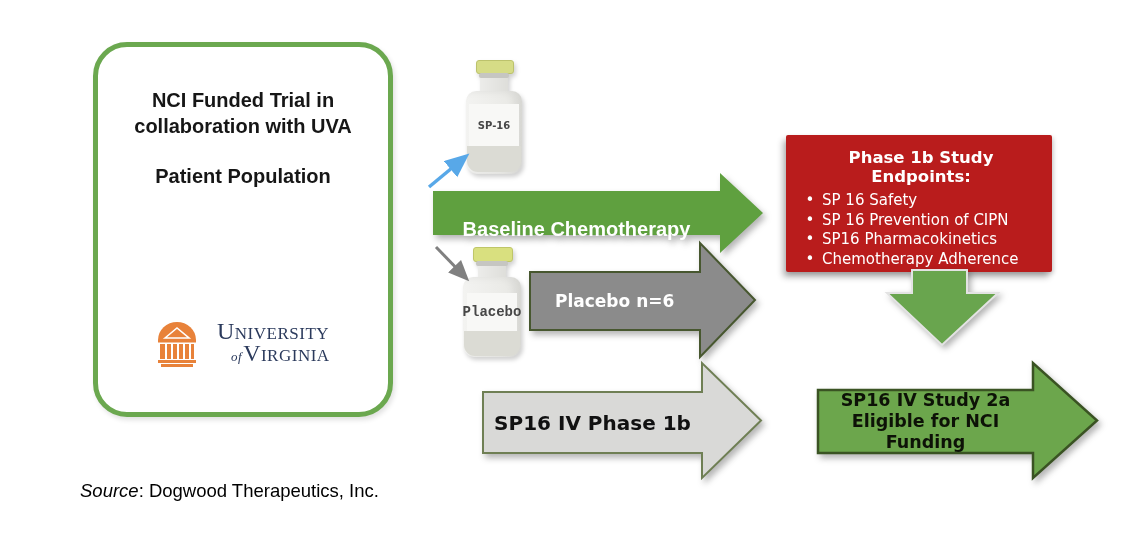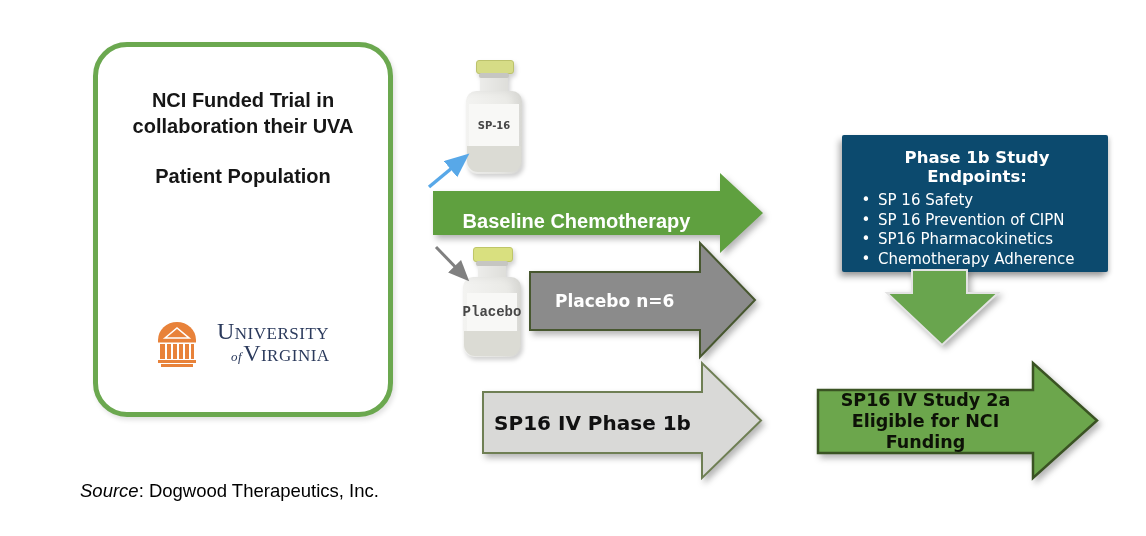--- a/index.html
+++ b/index.html
@@ -36,50 +36,50 @@
     border-radius:10px 10px 12px 12px;box-shadow:inset -7px 0 9px rgba(0,0,0,0.07);}
   .vial .liquid{position:absolute;background:#DBDBD4;border-radius:0 0 11px 11px;}
   .vial .vlabel{position:absolute;background:#F8F8F6;display:flex;align-items:center;justify-content:center;
     font-weight:bold;color:#474747;font-family:"DejaVu Sans",sans-serif;}
   
   .blockarrow{filter:drop-shadow(3px 4px 3px rgba(90,90,90,0.45));}
   .blockarrow svg{overflow:visible;display:block;}
   .arrow-text{position:absolute;font-family:"DejaVu Sans",sans-serif;}
   .dose-text{left:21px;top:17px;height:101px;display:flex;flex-direction:column;justify-content:center;
     font-size:14.5px;line-height:17.5px;font-weight:600;color:#2E3A26;}
-  .baseline-text{left:0;top:18px;width:287px;height:60px;display:flex;align-items:center;justify-content:center;
+  .baseline-text{left:0;top:26px;width:287px;height:60px;display:flex;align-items:center;justify-content:center;
     color:#fff;font-size:20px;font-weight:600;font-family:"Liberation Sans",sans-serif;}
   .placebo-text{left:25px;top:29px;height:58px;display:flex;align-items:center;
     color:#fff;font-size:17px;font-weight:bold;}
   .phase1b-text{left:0;top:29px;width:219px;height:61px;display:flex;align-items:center;justify-content:center;
     color:#111;font-size:20px;font-weight:bold;}
   .phase2a-text{left:0;top:27px;width:215px;height:63px;display:flex;flex-direction:column;align-items:center;justify-content:center;
     color:#0d1207;font-size:17.5px;line-height:21px;font-weight:bold;text-align:center;}
   
   .endpoints-box{
-    left:842px;top:135px;width:266px;height:137px;box-sizing:border-box;
-    background:#0c4a6e;border-radius:2px;
+    left:786px;top:135px;width:266px;height:137px;box-sizing:border-box;
+    background:#b91c1c;border-radius:2px;
     box-shadow:-3px 5px 6px rgba(0,0,0,0.3), 2px 2px 4px rgba(0,0,0,0.15);
     color:#fff;padding:13px 8px 0 12px;font-family:"DejaVu Sans",sans-serif;
   }
   .endpoints-title{font-weight:bold;font-size:16.5px;text-align:center;margin-bottom:5px;}
   .bullet-row{display:flex;font-size:15px;line-height:19.5px;}
   .bullet-marker{width:24px;text-align:center;flex:0 0 aupx;}
   .bullet-label{flex:1;}
   
   .source-note{left:80px;top:480px;font-size:18.5px;color:#000;}
   .source-note .it{font-style:italic;}
 </style>
 </head>
 <body>
 
 <div id="canvas">
 
   <div class="abs trial-card">
-    <div class="trial-title">NCI Funded Trial in collaboration their UVA</div>
+    <div class="trial-title">NCI Funded Trial in collaboration with UVA</div>
     <div class="pp-head">Patient Population</div>
     <div class="abs uva-logo">
       <span>
         <svg width="44" height="48" viewBox="0 0 44 48">
           <path d="M3,21 A19,18 0 0 1 41,21 L3,21 Z" fill="#E8823A"></path>
           <polygon points="10,19 22,9 34,19" fill="none" stroke="#fff" stroke-width="1.6"></polygon>
           <rect x="3" y="21" width="38" height="2.5" fill="#E8823A"></rect>
           <rect x="5" y="25" width="34" height="15" fill="#E8823A"></rect>
           <g stroke="#fff" stroke-width="2">
             <line x1="11" y1="25" x2="11" y2="40"></line>

